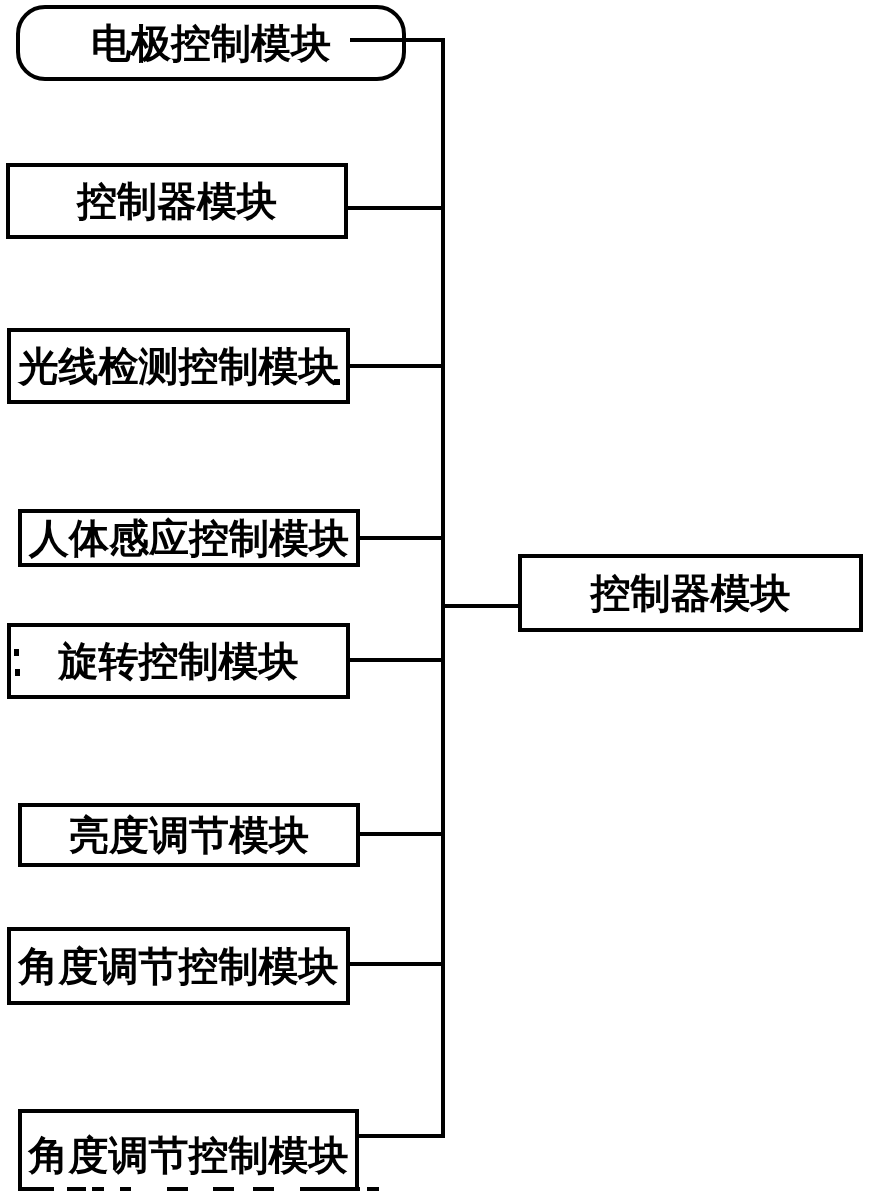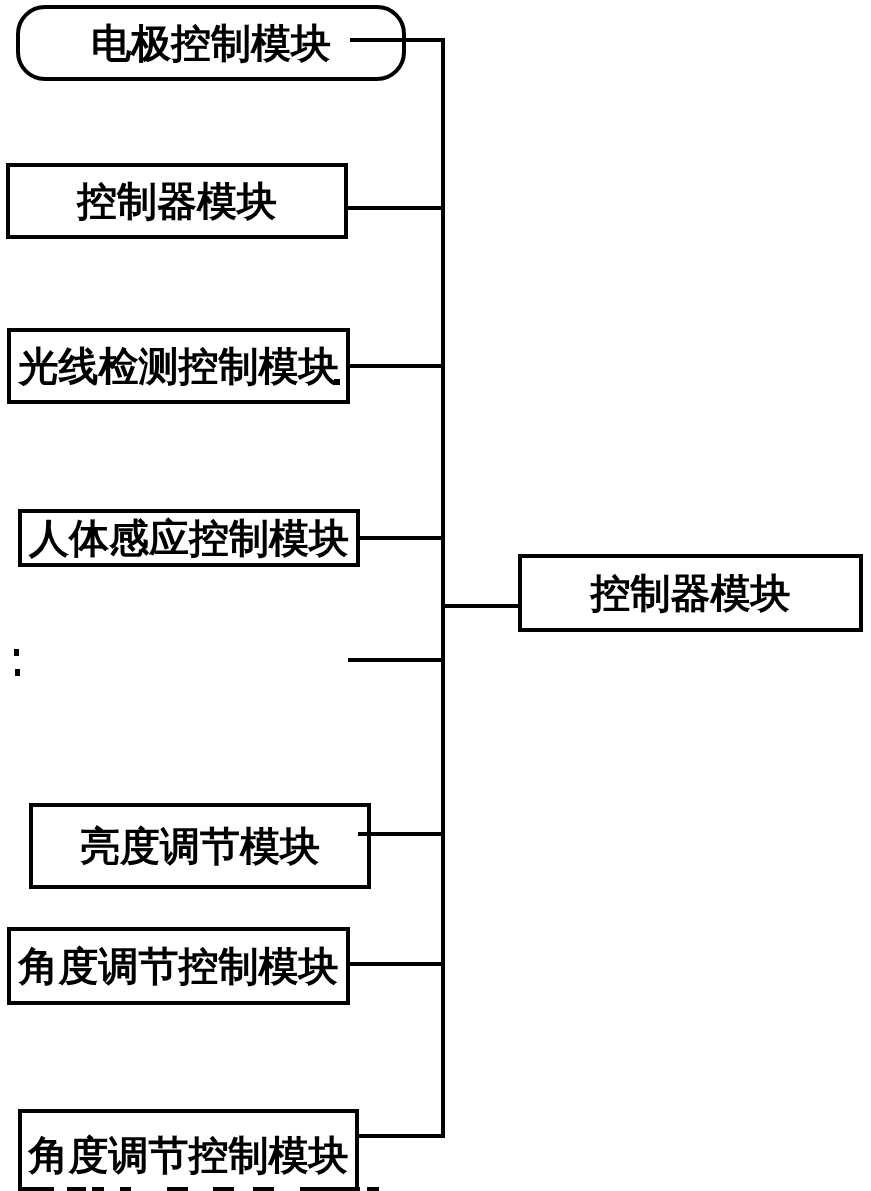--- a/index.html
+++ b/index.html
@@ -61,22 +61,25 @@
   </div>
 
   <div class="box" style="left:7px; top:328px; width:343px; height:76px;">
     <span class="label">光线检测控制模块</span>
   </div>
 
   <div class="box" style="left:18px; top:509px; width:342px; height:58px;">
     <span class="label">人体感应控制模块</span>
   </div>
 
+  <div class="box" style="left:7px; top:623px; width:343px; height:76px;">
+    <span class="label">旋转控制模块</span>
+  </div>
 
-  <div class="box" style="left:18px; top:803px; width:342px; height:86px;margin-left:11px;">
+  <div class="box" style="left:18px; top:803px; width:342px; height:64px;">
     <span class="label">亮度调节模块</span>
   </div>
 
   <div class="box" style="left:7px; top:927px; width:343px; height:78px;">
     <span class="label">角度调节控制模块</span>
   </div>
 
   <div class="box" style="left:18px; top:1109px; width:341px; height:92px;">
     <span class="label">角度调节控制模块</span>
   </div>

